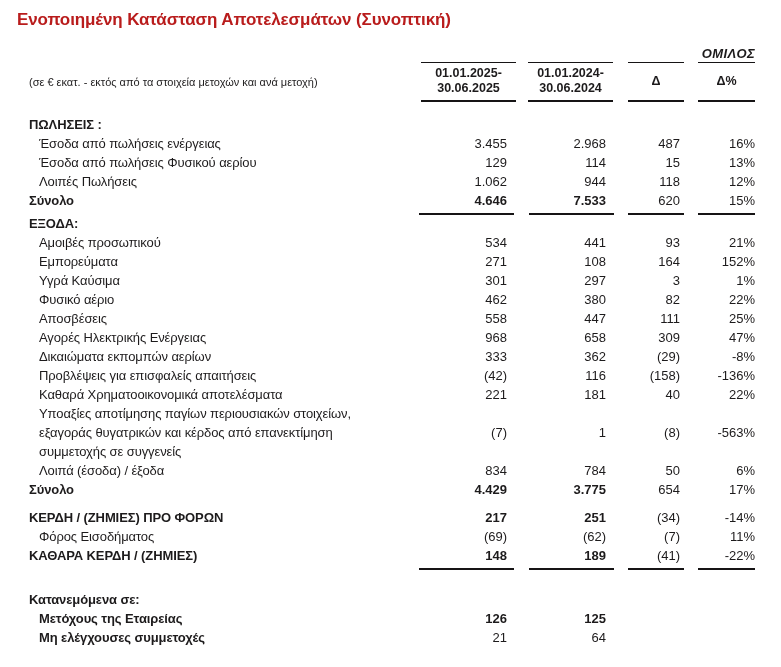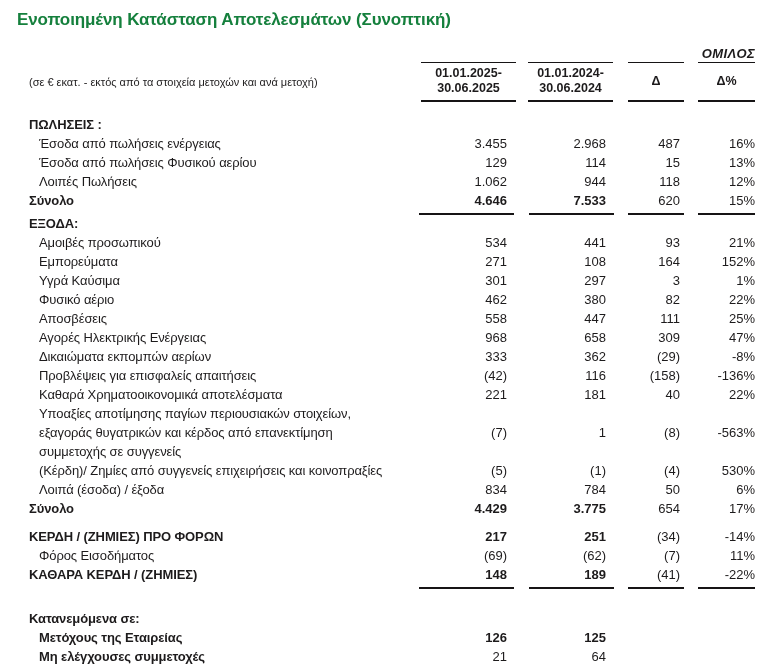--- a/index.html
+++ b/index.html
@@ -13,21 +13,21 @@
     width:781px; height:667px;
     background:#ffffff;
     padding:10px 0 0 17px;
     overflow:hidden;
     position:relative;
   }
   .title {
     font-size:17px;
     font-weight:700;
     letter-spacing:-0.1px;
-    color:#15803d;
+    color:#b91c1c;
   }
   .table {
     width:726px;
     margin-left:12px;
     margin-top:16px;
     font-size:13px;
   }
   
   .thead {
     display:grid;
@@ -231,27 +231,20 @@
             <div>Υποαξίες αποτίμησης παγίων περιουσιακών στοιχείων,</div>
             <div>εξαγοράς θυγατρικών και κέρδος από επανεκτίμηση</div>
             <div>συμμετοχής σε συγγενείς</div>
           </div>
           <div class="cell v v0">(7)</div>
           <div class="cell v v1">1</div>
           <div class="cell v v2">(8)</div>
           <div class="cell v v3">-563%</div>
         </div>
         <div class="row item">
-          <div class="cell label indent">(Κέρδη)/ Ζημίες από συγγενείς επιχειρήσεις και κοινοπραξίες</div>
-          <div class="cell v v0">(5)</div>
-          <div class="cell v v1">(1)</div>
-          <div class="cell v v2">(4)</div>
-          <div class="cell v v3">530%</div>
-        </div>
-        <div class="row item">
           <div class="cell label indent">Λοιπά (έσοδα) / έξοδα</div>
           <div class="cell v v0">834</div>
           <div class="cell v v1">784</div>
           <div class="cell v v2">50</div>
           <div class="cell v v3">6%</div>
         </div>
         <div class="row total">
           <div class="cell label b">Σύνολο</div>
           <div class="cell v v0 b">4.429</div>
           <div class="cell v v1 b">3.775</div>

